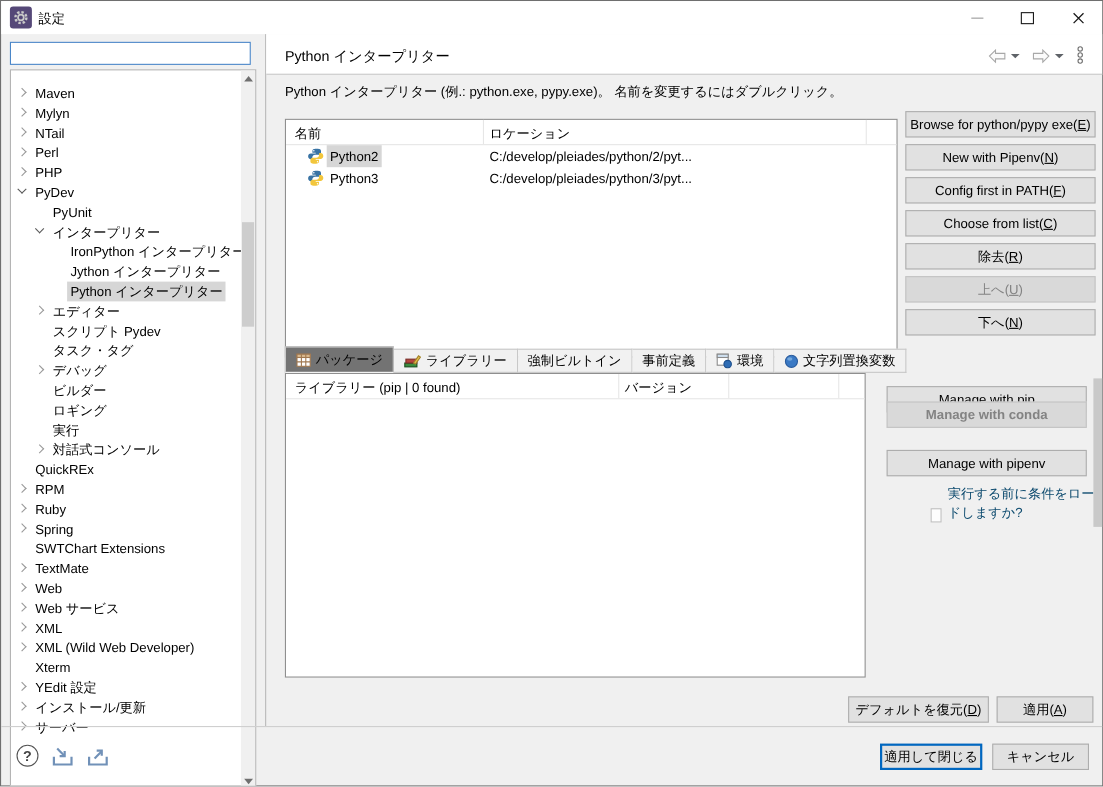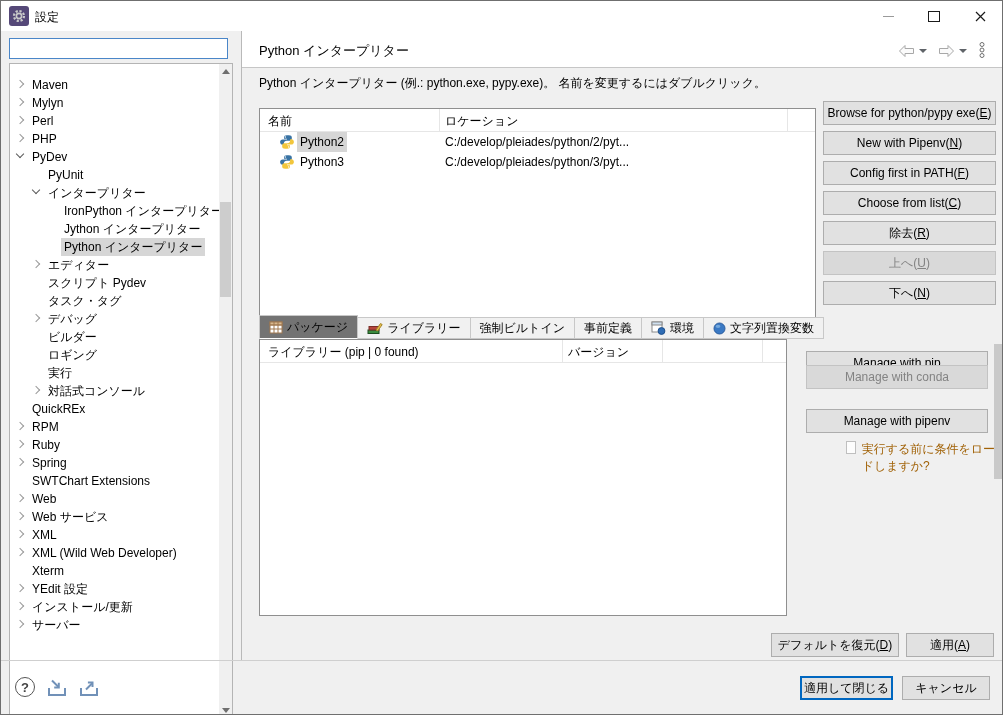--- a/index.html
+++ b/index.html
@@ -62,21 +62,21 @@
   .apply-close-btn{left:799px;top:675px;width:93px;border:2px solid #0067c0;}
   .cancel-btn{left:901px;top:675px;width:88px;}
   
   .tabs{position:absolute;left:258px;top:315px;height:23px;display:flex;align-items:flex-end;}
   .tab{height:22px;box-sizing:border-box;border:1px solid #c8c8c8;border-left:none;background:#f1f1f1;
     display:flex;align-items:center;gap:4px;padding:0 9px;white-space:nowrap;}
   .tab:first-child{border-left:1px solid #c8c8c8;}
   .tab.active{background:#737373;height:24px;border-bottom:1px solid #fff;position:relative;z-index:2;}
   .tab-icon{display:flex;align-items:center;}
   
-  .cond-check{position:absolute;left:845px;top:440px;display:flex;align-items:flex-start;gap:6px;color:#a16207;}
+  .cond-check{position:absolute;left:845px;top:440px;display:flex;align-items:flex-end;gap:6px;color:#0c4a6e;}
   .checkbox-box{width:13px;height:13px;box-sizing:border-box;border:1px solid #bfbfbf;background:#fdfdfd;}
   .content-scrollbar{position:absolute;left:993px;top:343px;width:9px;height:135px;background:#c9c9c9;}
   
   .bottom-sep{position:absolute;left:0;top:659px;width:1003px;height:1px;background:#cfcfcf;}
   .help-icon{position:absolute;left:14px;top:676px;width:20px;height:20px;border:1.5px solid #555;border-radius:50%;
     box-sizing:border-box;display:flex;align-items:center;justify-content:center;font-size:13px;font-weight:bold;color:#444;}
   .io-icon{position:absolute;top:677px;}
   .import-icon{left:44px;} .export-icon{left:76px;}
 </style>
 </head>
@@ -103,20 +103,21 @@
           <path d="M1 1 L10 10 M10 1 L1 10" stroke="#1a1a1a" stroke-width="1.2"></path>
         </svg>
     </div>
   </div>
 
   <input class="filter-input" type="text" value="" style="">
   <div class="tree">
     <div id="tree-list">
         <div class="tree-row"><span class="chev collapsed" style="left: 7px;"></span><span class="tree-label" style="margin-left: 19px;">Maven</span></div>
         <div class="tree-row"><span class="chev collapsed" style="left: 7px;"></span><span class="tree-label" style="margin-left: 19px;">Mylyn</span></div>
+        <div class="tree-row"><span class="chev collapsed" style="left: 7px;"></span><span class="tree-label" style="margin-left: 19px;">NTail</span></div>
         <div class="tree-row"><span class="chev collapsed" style="left: 7px;"></span><span class="tree-label" style="margin-left: 19px;">Perl</span></div>
         <div class="tree-row"><span class="chev collapsed" style="left: 7px;"></span><span class="tree-label" style="margin-left: 19px;">PHP</span></div>
         <div class="tree-row"><span class="chev expanded" style="left: 7px;"></span><span class="tree-label" style="margin-left: 19px;">PyDev</span></div>
         <div class="tree-row"><span class="tree-label" style="margin-left: 35px;">PyUnit</span></div>
         <div class="tree-row"><span class="chev expanded" style="left: 23px;"></span><span class="tree-label" style="margin-left: 35px;">インタープリター</span></div>
         <div class="tree-row"><span class="tree-label" style="margin-left: 51px;">IronPython インタープリター</span></div>
         <div class="tree-row"><span class="tree-label" style="margin-left: 51px;">Jython インタープリター</span></div>
         <div class="tree-row"><span class="tree-label sel-bg" style="margin-left: 51px;">Python インタープリター</span></div>
         <div class="tree-row"><span class="chev collapsed" style="left: 23px;"></span><span class="tree-label" style="margin-left: 35px;">エディター</span></div>
         <div class="tree-row"><span class="tree-label" style="margin-left: 35px;">スクリプト Pydev</span></div>
@@ -124,20 +125,21 @@
         <div class="tree-row"><span class="chev collapsed" style="left: 23px;"></span><span class="tree-label" style="margin-left: 35px;">デバッグ</span></div>
         <div class="tree-row"><span class="tree-label" style="margin-left: 35px;">ビルダー</span></div>
         <div class="tree-row"><span class="tree-label" style="margin-left: 35px;">ロギング</span></div>
         <div class="tree-row"><span class="tree-label" style="margin-left: 35px;">実行</span></div>
         <div class="tree-row"><span class="chev collapsed" style="left: 23px;"></span><span class="tree-label" style="margin-left: 35px;">対話式コンソール</span></div>
         <div class="tree-row"><span class="tree-label" style="margin-left: 19px;">QuickREx</span></div>
         <div class="tree-row"><span class="chev collapsed" style="left: 7px;"></span><span class="tree-label" style="margin-left: 19px;">RPM</span></div>
         <div class="tree-row"><span class="chev collapsed" style="left: 7px;"></span><span class="tree-label" style="margin-left: 19px;">Ruby</span></div>
         <div class="tree-row"><span class="chev collapsed" style="left: 7px;"></span><span class="tree-label" style="margin-left: 19px;">Spring</span></div>
         <div class="tree-row"><span class="tree-label" style="margin-left: 19px;">SWTChart Extensions</span></div>
+        <div class="tree-row"><span class="chev collapsed" style="left: 7px;"></span><span class="tree-label" style="margin-left: 19px;">TextMate</span></div>
         <div class="tree-row"><span class="chev collapsed" style="left: 7px;"></span><span class="tree-label" style="margin-left: 19px;">Web</span></div>
         <div class="tree-row"><span class="chev collapsed" style="left: 7px;"></span><span class="tree-label" style="margin-left: 19px;">Web サービス</span></div>
         <div class="tree-row"><span class="chev collapsed" style="left: 7px;"></span><span class="tree-label" style="margin-left: 19px;">XML</span></div>
         <div class="tree-row"><span class="chev collapsed" style="left: 7px;"></span><span class="tree-label" style="margin-left: 19px;">XML (Wild Web Developer)</span></div>
         <div class="tree-row"><span class="tree-label" style="margin-left: 19px;">Xterm</span></div>
         <div class="tree-row"><span class="chev collapsed" style="left: 7px;"></span><span class="tree-label" style="margin-left: 19px;">YEdit 設定</span></div>
         <div class="tree-row"><span class="chev collapsed" style="left: 7px;"></span><span class="tree-label" style="margin-left: 19px;">インストール/更新</span></div>
         <div class="tree-row"><span class="chev collapsed" style="left: 7px;"></span><span class="tree-label" style="margin-left: 19px;">サーバー</span></div>
       </div>
     <div class="tree-scroll">
@@ -267,21 +269,21 @@
       <span class="th" style="left:8px;">ライブラリー (pip | 0 found)</span>
       <span class="th" style="left:308px;">バージョン</span>
       <div class="vdiv" style="left:302px;"></div>
       <div class="vdiv" style="left:402px;"></div>
       <div class="vdiv" style="left:502px;"></div>
     </div>
   </div>
 
   <div id="manage-buttons">
       <div class="btn mng-btn" style="top: 350px;">Manage with pip</div>
-      <div class="btn mng-btn disabled" style="top: 364px;">Manage with conda</div>
+      <div class="btn mng-btn disabled" style="top: 364px; font-weight: bold;">Manage with conda</div>
       <div class="btn mng-btn" style="top: 408px;">Manage with pipenv</div>
     </div>
   <div class="cond-check">
     <div class="checkbox-box"></div>
     <span>実行する前に条件をロードしますか?</span>
   </div>
   <div class="content-scrollbar"></div>
 
   <div class="btn restore-btn mnemonic">デフォルトを復元(<u>D</u>)</div>
   <div class="btn apply-btn mnemonic">適用(<u>A</u>)</div>

